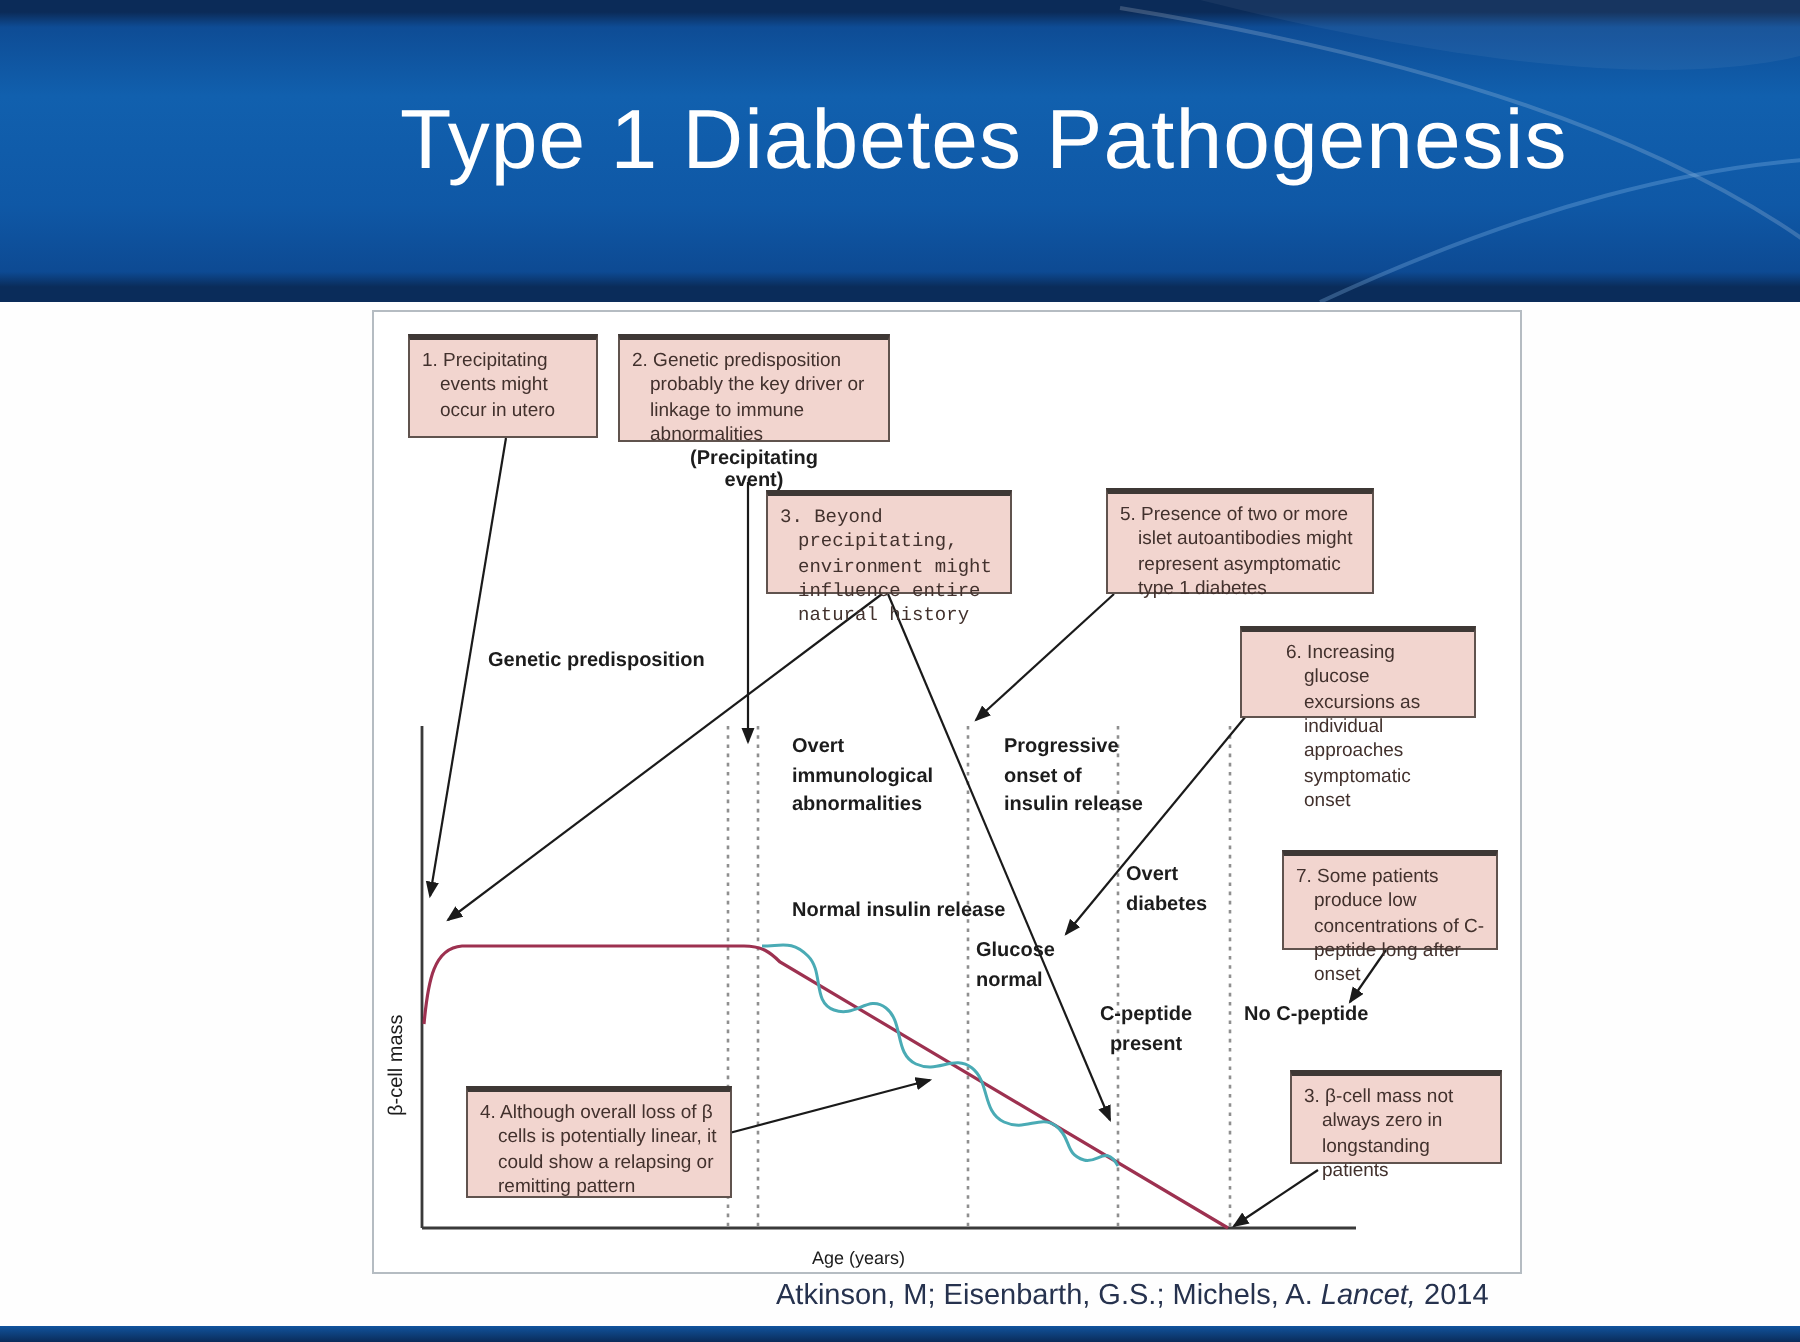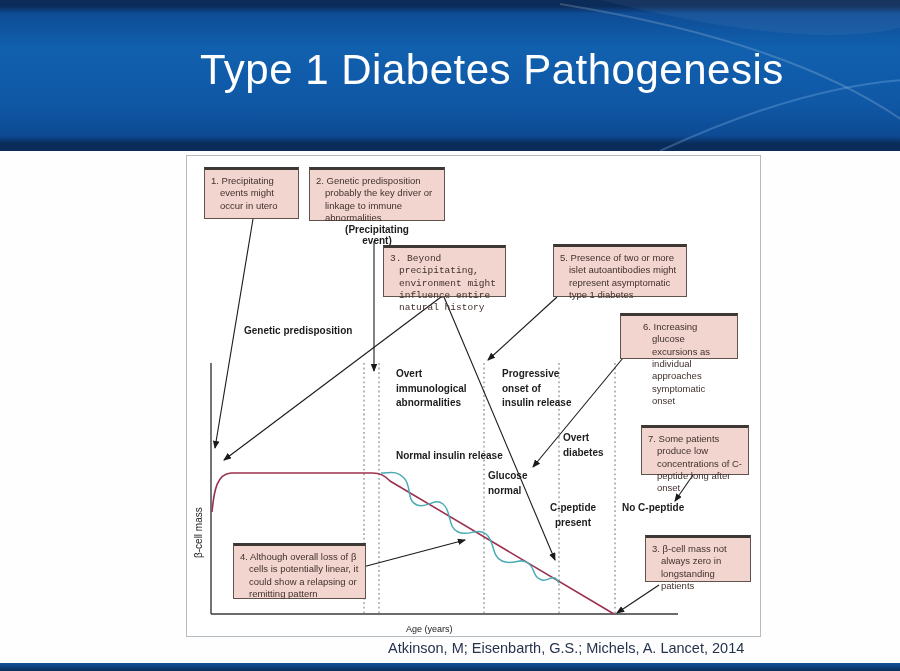--- a/index.html
+++ b/index.html
@@ -24,21 +24,21 @@
   .abox .t{display:block;text-indent:-9px;padding-left:9px;}
   
   .stage{position:absolute;color:#1c1c1c;font-size:10px;font-weight:700;line-height:1.45;}
   .nowrap{white-space:nowrap;}
   .event-label{position:absolute;color:#1c1c1c;font-size:10px;font-weight:700;text-align:center;}
   .y-label{position:absolute;color:#1c1c1c;font-size:10px;transform:rotate(-90deg);
            transform-origin:left top;white-space:nowrap;}
   .x-label{position:absolute;color:#1c1c1c;font-size:9px;white-space:nowrap;}
   
   .citation{position:absolute;left:388px;top:640px;color:#26324e;font-size:14.5px;white-space:nowrap;}
-  .citation .it{text-align:right;}
+  .citation .it{font-style:italic;text-align:right;}
 </style>
 </head>
 <body>
 
 <div class="slide">
 
   <div class="header">
     <svg width="900" height="151" viewBox="0 0 900 151">
       <path d="M560,4 C720,30 830,70 902,120" fill="none" stroke="rgba(255,255,255,0.18)" stroke-width="2"></path>
       <path d="M660,151 C770,100 850,84 902,80" fill="none" stroke="rgba(140,190,235,0.30)" stroke-width="2"></path>

